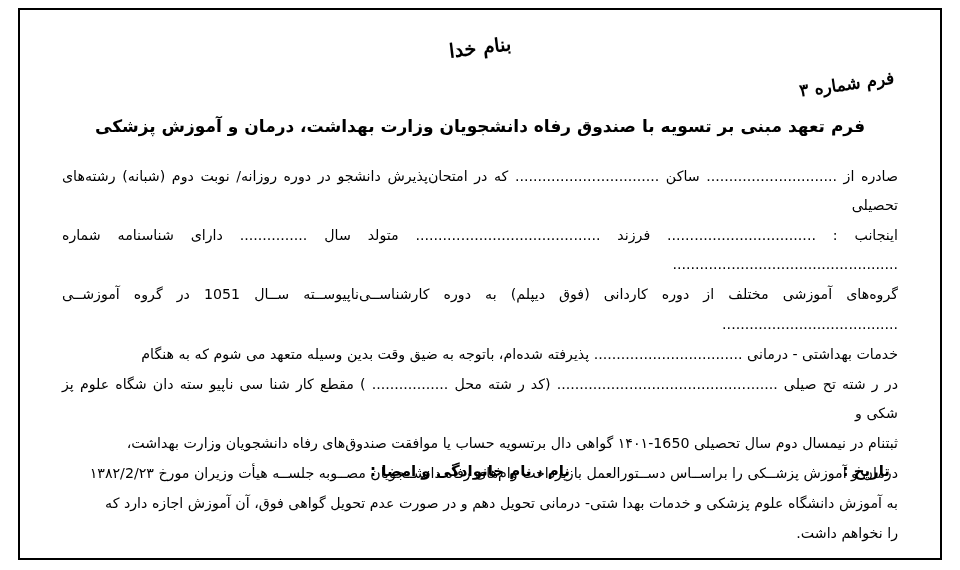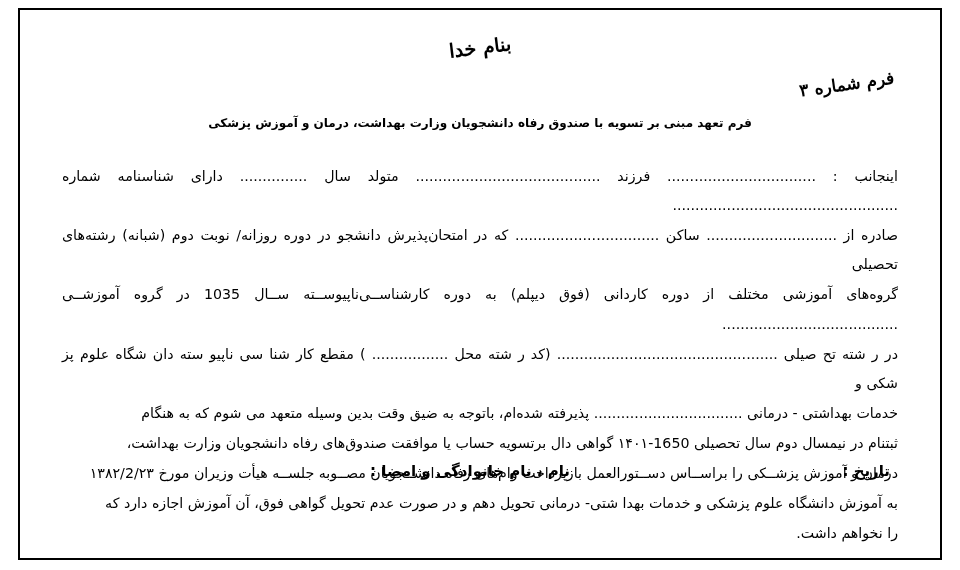--- a/index.html
+++ b/index.html
@@ -66,21 +66,21 @@
   .form-no span {
     display: inline-block;
     transform: rotate(-8deg);
   }
   .doc-title {
     position: absolute;
     top: 92px;
     left: 0;
     right: 0;
     text-align: center;
-    font-size: 12px;
+    font-size: 17px;
     font-weight: bold;
     line-height: 1.5;
   }
   .body-text {
     position: absolute;
     top: 140px;
     left: 4px;
     right: 4px;
     font-size: 14.2px;
     line-height: 2.05;
@@ -121,25 +121,25 @@
         <span>بنام خدا</span>
       </div>
 
       <div class="form-no">
         <span>فرم شماره ۳</span>
       </div>
 
       <div class="doc-title">فرم تعهد مبنی بر تسویه با صندوق رفاه دانشجویان وزارت بهداشت، درمان و آموزش پزشکی</div>
 
       <div class="body-text">
+        <p>صادره از ............................. ساکن ................................ که در امتحان‌پذیرش دانشجو در دوره روزانه/ نوبت دوم (شبانه) رشته‌های تحصیلی</p>
         <p>اینجانب : ................................. فرزند ......................................... متولد سال ............... دارای شناسنامه شماره ..................................................</p>
-        <p>صادره از ............................. ساکن ................................ که در امتحان‌پذیرش دانشجو در دوره روزانه/ نوبت دوم (شبانه) رشته‌های تحصیلی</p>
-        <p>گروه‌های آموزشی مختلف از دوره کاردانی (فوق دیپلم) به دوره کارشناســی‌ناپیوســته ســال 1035 در گروه آموزشــی .......................................</p>
+        <p>گروه‌های آموزشی مختلف از دوره کاردانی (فوق دیپلم) به دوره کارشناســی‌ناپیوســته ســال 1051 در گروه آموزشــی .......................................</p>
+        <p>خدمات بهداشتی - درمانی ................................. پذیرفته شده‌ام، باتوجه به ضیق وقت بدین وسیله متعهد می شوم که به هنگام</p>
         <p>در ر شته تح صیلی ................................................. (کد ر شته محل ................. ) مقطع کار شنا سی ناپیو سته دان شگاه علوم پز شکی و</p>
-        <p>خدمات بهداشتی - درمانی ................................. پذیرفته شده‌ام، باتوجه به ضیق وقت بدین وسیله متعهد می شوم که به هنگام</p>
         <p>ثبتنام در نیمسال دوم سال تحصیلی 1650-۱۴۰۱ گواهی دال برتسویه حساب یا موافقت صندوق‌های رفاه دانشجویان وزارت بهداشت،</p>
         <p>درمان و آموزش پزشــکی را براســاس دســتورالعمل بازپرداخت وام‌های رفاه دانشــجویان مصــوبه جلســه هیأت وزیران مورخ ۱۳۸۲/2/۲۳</p>
         <p>به آموزش دانشگاه علوم پزشکی و خدمات بهدا شتی- درمانی تحویل دهم و در صورت عدم تحویل گواهی فوق، آن آموزش اجازه دارد که</p>
         <p>را نخواهم داشت.</p>
       </div>
 
       <div class="footer">
         <div class="date-label">تاریخ :</div>
         <div class="sign-label">نام ، نام خانوادگی و امضا :</div>
       </div>

